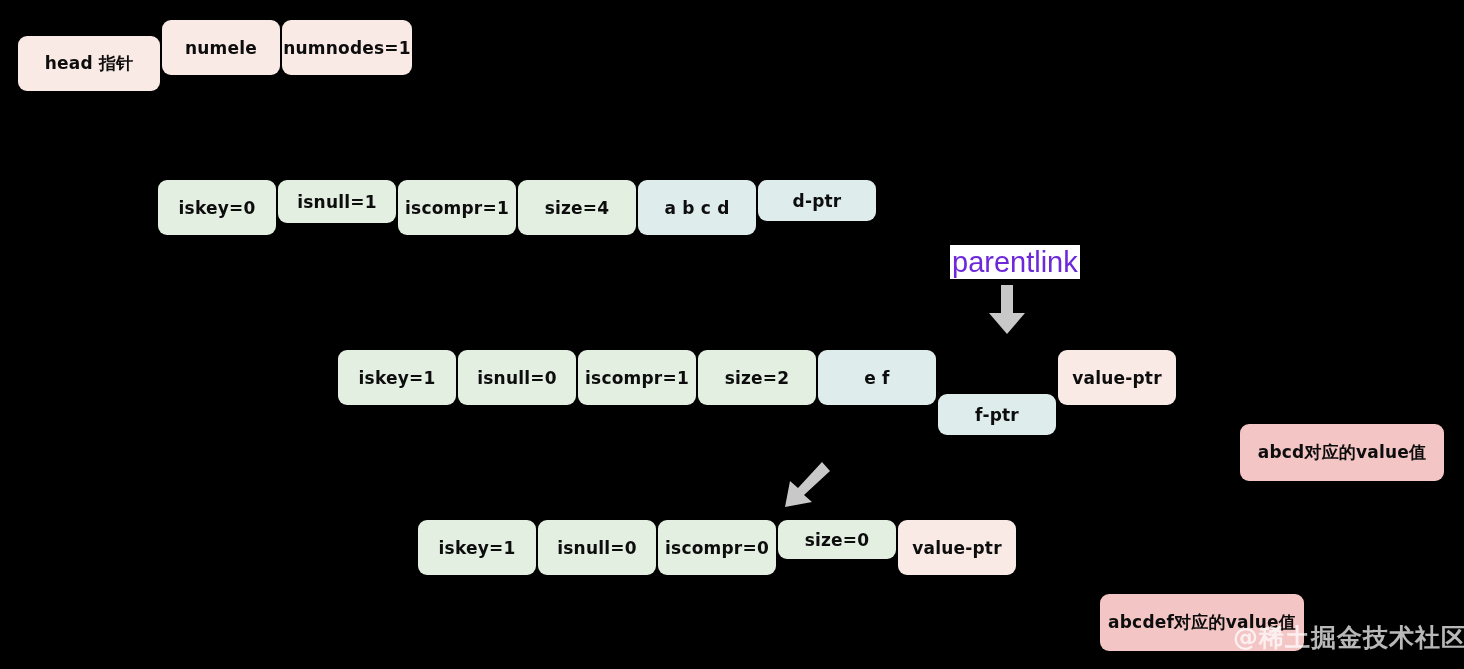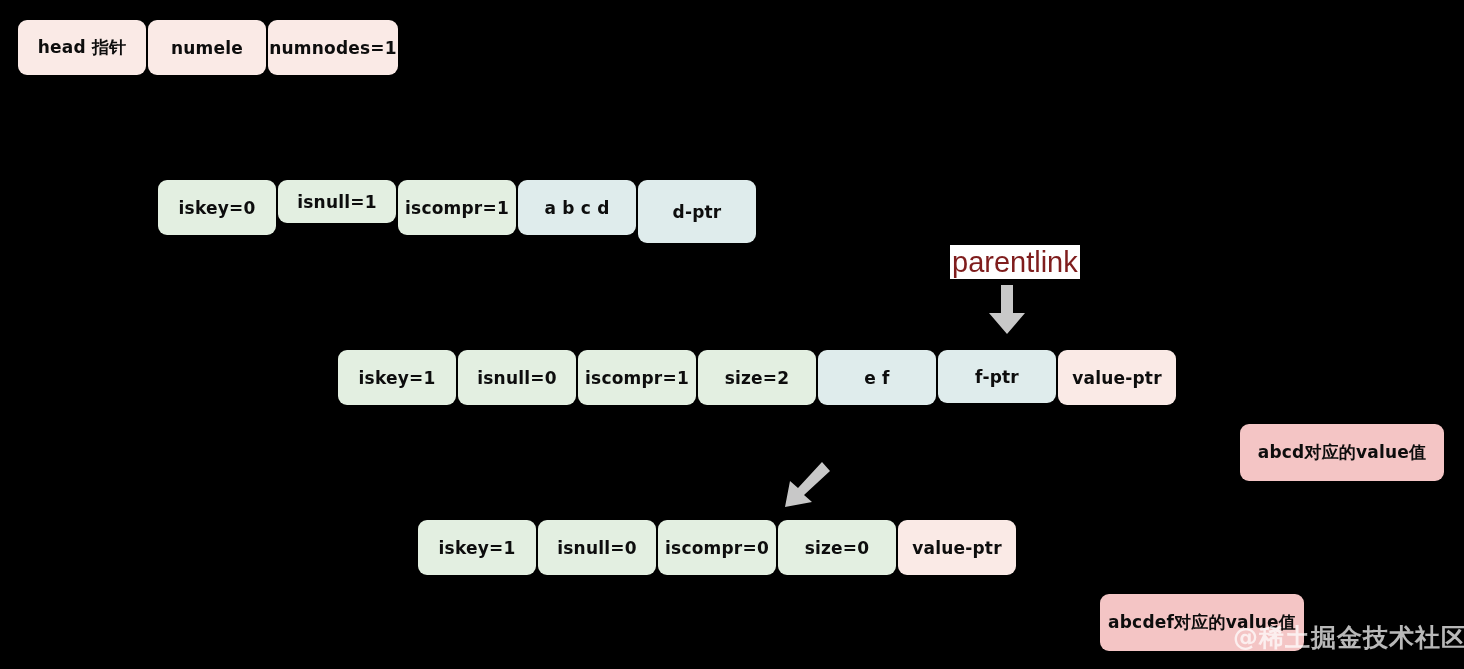--- a/index.html
+++ b/index.html
@@ -47,21 +47,21 @@
   .row {
     position: absolute;
     display: flex;
     gap: 2px;
   }
 
   
   .parentlink {
     position: absolute;
     background: #ffffff;
-    color: #7f1d1d;
+    color: #6d28d9;
     font-size: 29px;
     font-weight: 400;
     line-height: 1.12;
     padding: 1px 2px;
     font-family: "Liberation Sans", sans-serif;
     white-space: nowrap;
   }
 
   
   .arrow-svg { position: absolute; }
@@ -76,48 +76,49 @@
     white-space: nowrap;
     font-family: "DejaVu Sans", "Liberation Sans", sans-serif;
   }
 </style>
 </head>
 <body>
 
 <div class="canvas">
 
   <div class="row" id="header-row" style="left:18px; top:20px;">
-      <div class="node fill-pink-light" style="position: static; width: 128px; height: 55px;">head 指针</div>
+      <div class="node fill-pink-light" style="position: static; width: 142px; height: 55px; margin-top: 16px;">head 指针</div>
       <div class="node fill-pink-light" style="position: static; width: 118px; height: 55px;">numele</div>
       <div class="node fill-pink-light" style="position: static; width: 130px; height: 55px;">numnodes=1</div>
     </div>
 
   <div class="row" id="node-row-0" style="left:158px; top:180px;">
       <div class="node fill-green" style="position: static; width: 118px; height: 55px;">iskey=0</div>
       <div class="node fill-green" style="position: static; width: 118px; height: 43px;">isnull=1</div>
       <div class="node fill-green" style="position: static; width: 118px; height: 55px;">iscompr=1</div>
+      <div class="node fill-green" style="position: static; width: 118px; height: 55px;">size=4</div>
       <div class="node fill-blue" style="position: static; width: 118px; height: 55px;">a b c d</div>
-      <div class="node fill-blue" style="position: static; width: 118px; height: 63px;">d-ptr</div>
+      <div class="node fill-blue" style="position: static; width: 118px; height: 41px;">d-ptr</div>
     </div>
 
   <div class="row" id="node-row-1" style="left:338px; top:350px;">
       <div class="node fill-green" style="position: static; width: 118px; height: 55px;">iskey=1</div>
       <div class="node fill-green" style="position: static; width: 118px; height: 55px;">isnull=0</div>
       <div class="node fill-green" style="position: static; width: 118px; height: 55px;">iscompr=1</div>
       <div class="node fill-green" style="position: static; width: 118px; height: 55px;">size=2</div>
       <div class="node fill-blue" style="position: static; width: 118px; height: 55px;">e f</div>
-      <div class="node fill-blue" style="position: static; width: 118px; height: 53px;">f-ptr</div>
+      <div class="node fill-blue" style="position: static; width: 118px; height: 41px; margin-top: 44px;">f-ptr</div>
       <div class="node fill-pink-light" style="position: static; width: 118px; height: 55px;">value-ptr</div>
     </div>
 
   <div class="row" id="node-row-2" style="left:418px; top:520px;">
       <div class="node fill-green" style="position: static; width: 118px; height: 55px;">iskey=1</div>
       <div class="node fill-green" style="position: static; width: 118px; height: 55px;">isnull=0</div>
       <div class="node fill-green" style="position: static; width: 118px; height: 55px; text-align: right;">iscompr=0</div>
-      <div class="node fill-green" style="position: static; width: 118px; height: 55px;">size=0</div>
+      <div class="node fill-green" style="position: static; width: 118px; height: 39px;">size=0</div>
       <div class="node fill-pink-light" style="position: static; width: 118px; height: 55px;">value-ptr</div>
     </div>
 
   <div class="parentlink" style="left:950px; top:245px;">parentlink</div>
 
   <svg class="arrow-svg" style="left:988px; top:285px;" width="38" height="50" viewBox="0 0 38 50">
     <polygon points="13,0 25,0 25,28 37,28 19,49 1,28 13,28" fill="#c8c8c8"></polygon>
   </svg>
 
   <svg class="arrow-svg" style="left:778px; top:462px;" width="52" height="52" viewBox="0 0 52 52">

